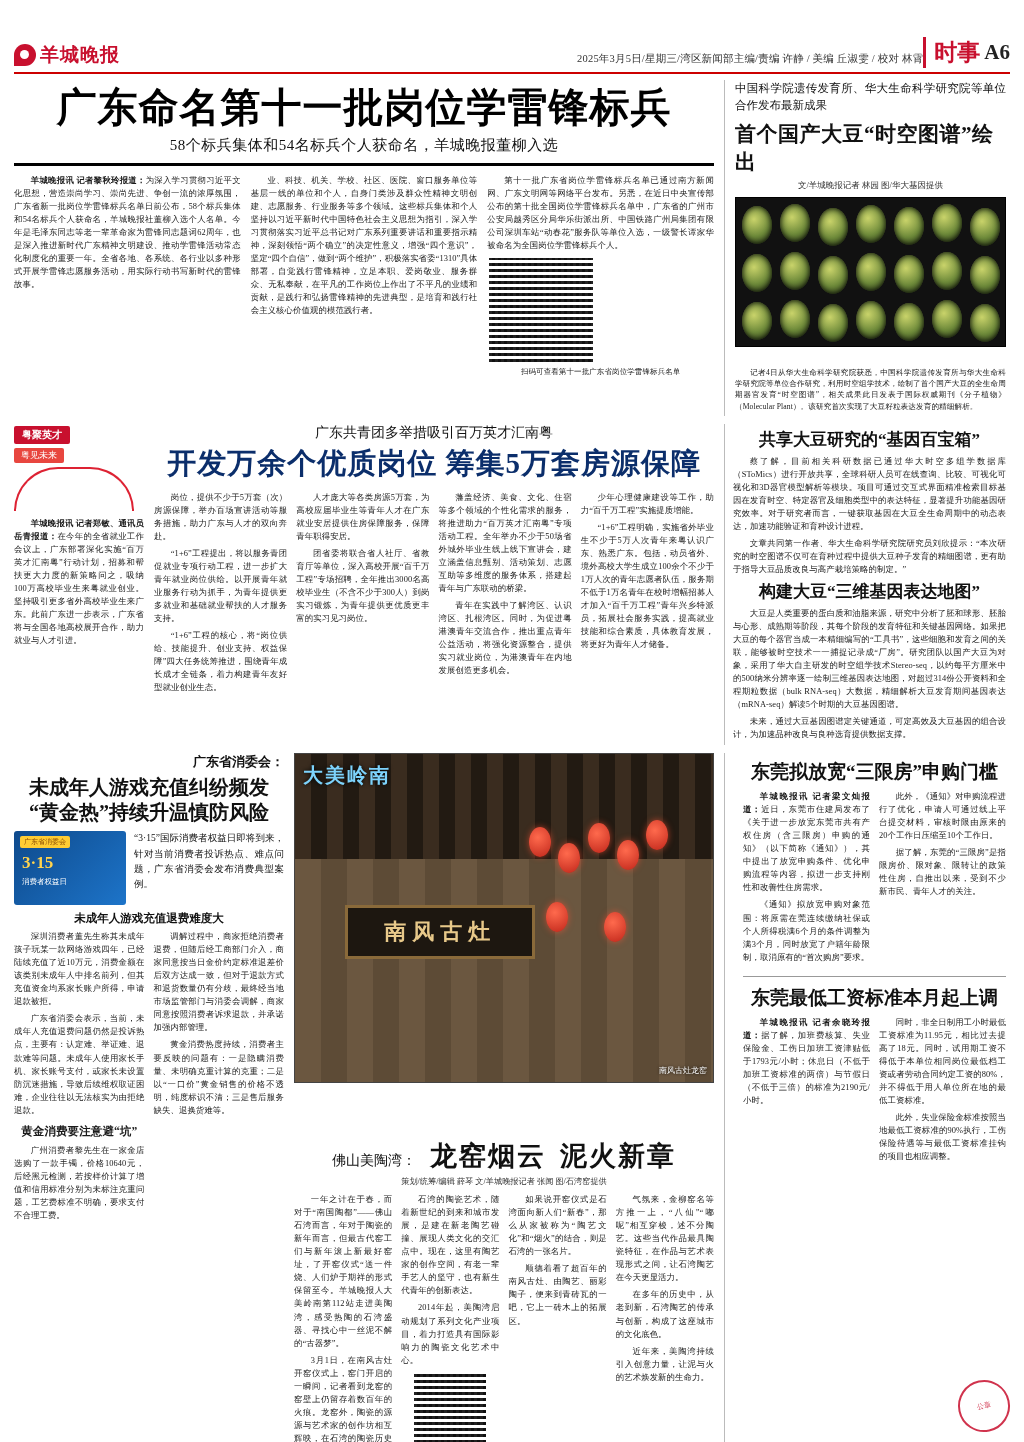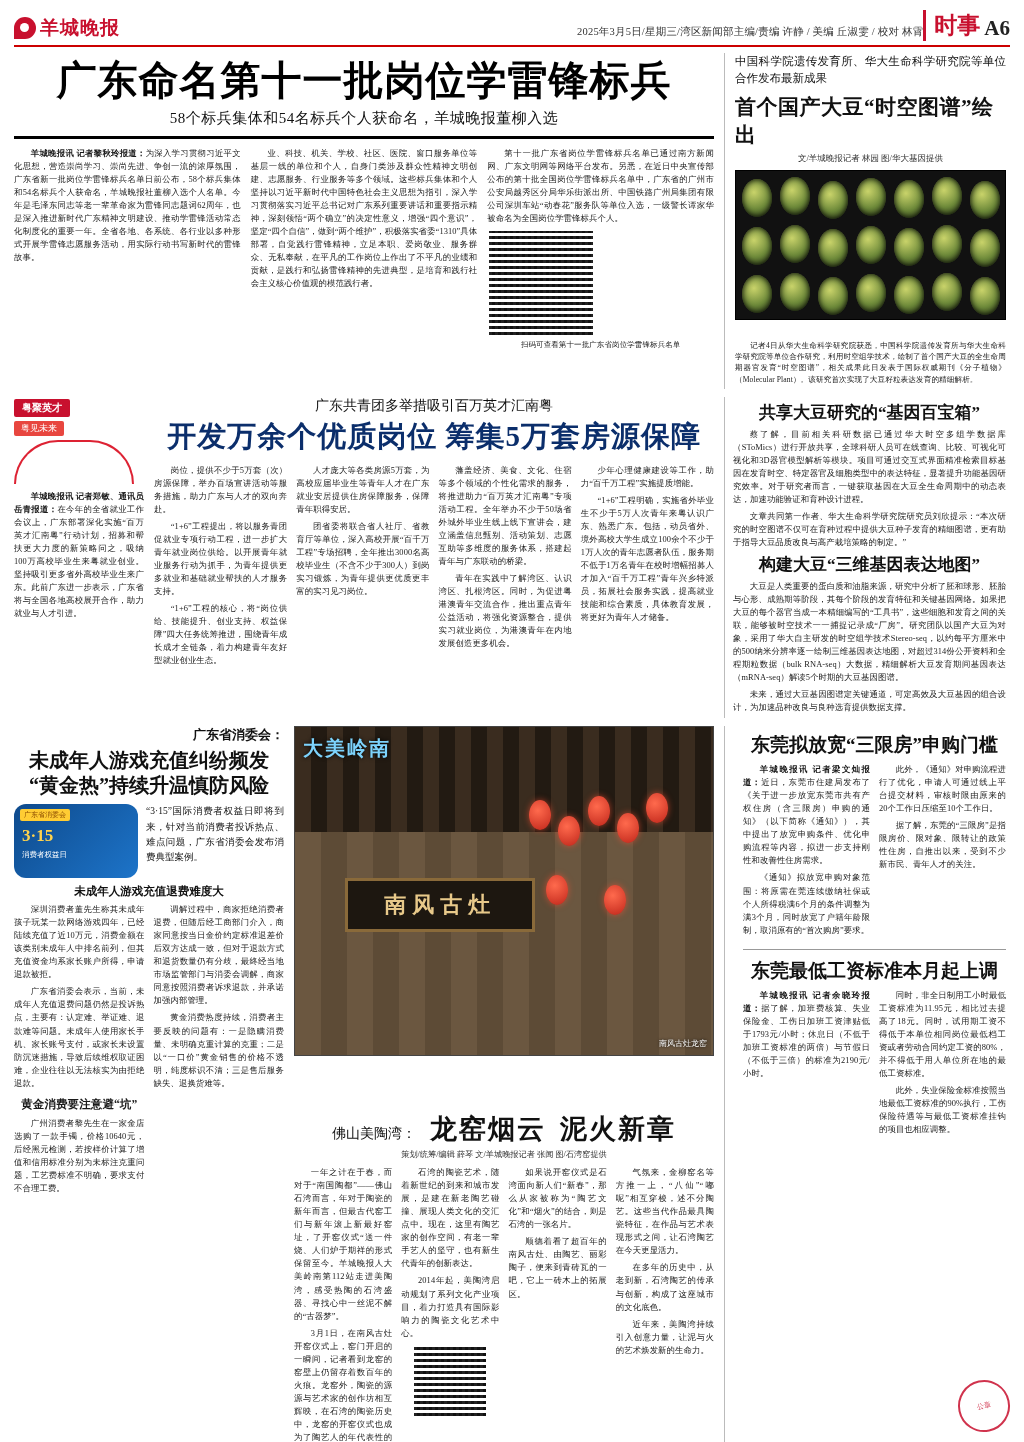--- a/index.html
+++ b/index.html
@@ -14,21 +14,21 @@
   }
   .page { position:relative; width:1024px; height:1442px; padding:10px 14px; }
 
   
   .masthead { display:flex; align-items:flex-end; border-bottom:2px solid #c00; padding-bottom:4px; }
   .logo-wrap { display:flex; align-items:center; gap:4px; }
   .logo-mark { width:22px; height:22px; background:#c8102e; border-radius:50% 50% 50% 0; position:relative; }
   .logo-mark:after{ content:""; position:absolute; left:6px; top:6px; width:9px;height:9px; background:#fff; border-radius:50%; }
   .logo-text { font-size:19px; font-weight:bold; color:#c8102e; letter-spacing:1px; }
   .masthead-meta { flex:1; text-align:right; font-size:10.5px; color:#333; padding-bottom:2px; letter-spacing:.2px;}
-  .section-label { display:flex; align-items:flex-end; gap:4px; border-left:3px solid #c8102e; padding-left:8px;}
+  .section-label { display:flex; align-items:center; gap:4px; border-left:3px solid #c8102e; padding-left:8px;margin-top:27px;}
   .section-label .cn { font-size:23px; font-weight:bold; color:#c8102e; }
   .section-label .pg { font-size:21px; font-weight:bold; color:#222; }
   .thinrule { border-top:1px solid #999; }
   .col-text { font-size:8.4px; line-height:1.55; text-align:justify; color:#1a1a1a; letter-spacing:.1px;}
   .col-text p { margin:0 0 4px 0; text-indent:2em; }
   .lead-in { font-weight:bold; }
 
   
   .top { display:flex; gap:10px; margin-top:6px; }
   .top-left { width:700px; }
@@ -72,21 +72,21 @@
   .rt-title { font-size:17px; font-weight:bold; text-align:center; margin:4px 0;}
 
   
   .band3 { display:flex; gap:10px; margin-top:8px;}
   .b3-left { width:270px; }
   .b3-mid { width:420px; }
   .b3-right { width:282px; border-left:1px solid #bbb; padding-left:18px;}
   .cons-title { font-size:13px; font-weight:bold; text-align:right; }
   .cons-head { font-size:20px; font-weight:bold; line-height:1.25; text-align:center; margin:4px 0;}
   .cons-box { display:flex; gap:8px; margin:6px 0;}
-  .promo { width:124px; height:74px; background:linear-gradient(135deg,#0e4a8c,#1d74c9); color:#fff; position:relative; border-radius:12px;}
+  .promo { width:112px; height:74px; background:linear-gradient(135deg,#0e4a8c,#1d74c9); color:#fff; position:relative; border-radius:3px;}
   .promo .p315 { position:absolute; left:8px; top:22px; font-size:17px; font-weight:bold; color:#ffd34d;}
   .promo .ptx { position:absolute; left:8px; top:46px; font-size:7.5px;}
   .promo .ptop { position:absolute; left:6px; top:5px; font-size:7px; background:#ffcc33; color:#8a4b00; padding:1px 4px; border-radius:2px;}
   .cons-quote { flex:1; font-size:9.5px; line-height:1.6; text-align:justify;}
   .subhead-bar { font-size:11.5px; font-weight:bold; text-align:center; margin:6px 0 4px; }
   .b3-cols { display:flex; gap:9px;}
   .b3-cols > div { flex:1;}
 
   .photo { width:100%; height:330px; position:relative; overflow:hidden; background:#6d5a44; border:1px solid #444;}
   .photo .sky { position:absolute; inset:0; background:linear-gradient(180deg,#8c7353 0%, #5b4632 40%, #3d2e20 100%); }

